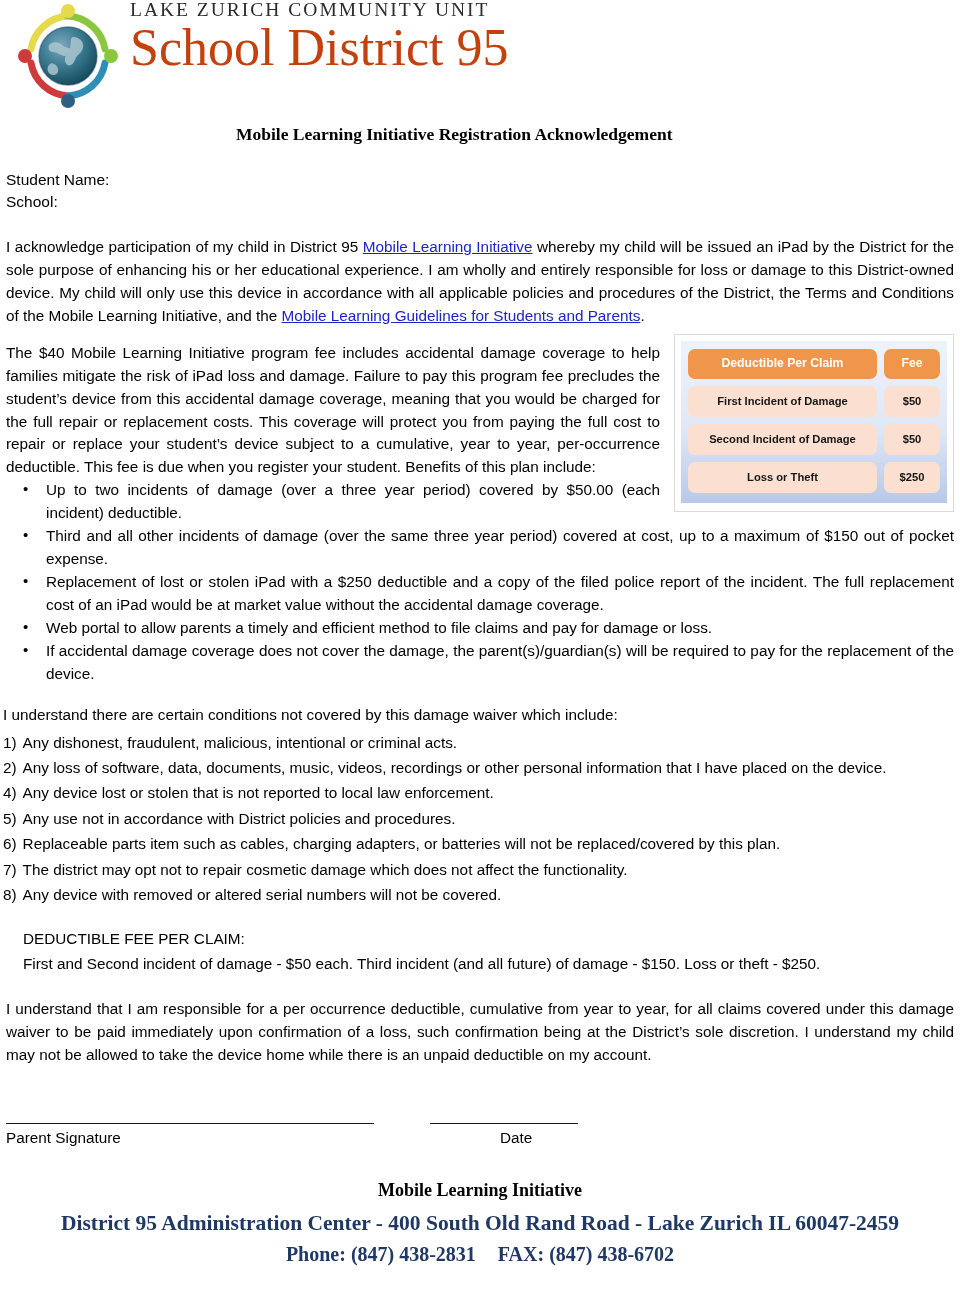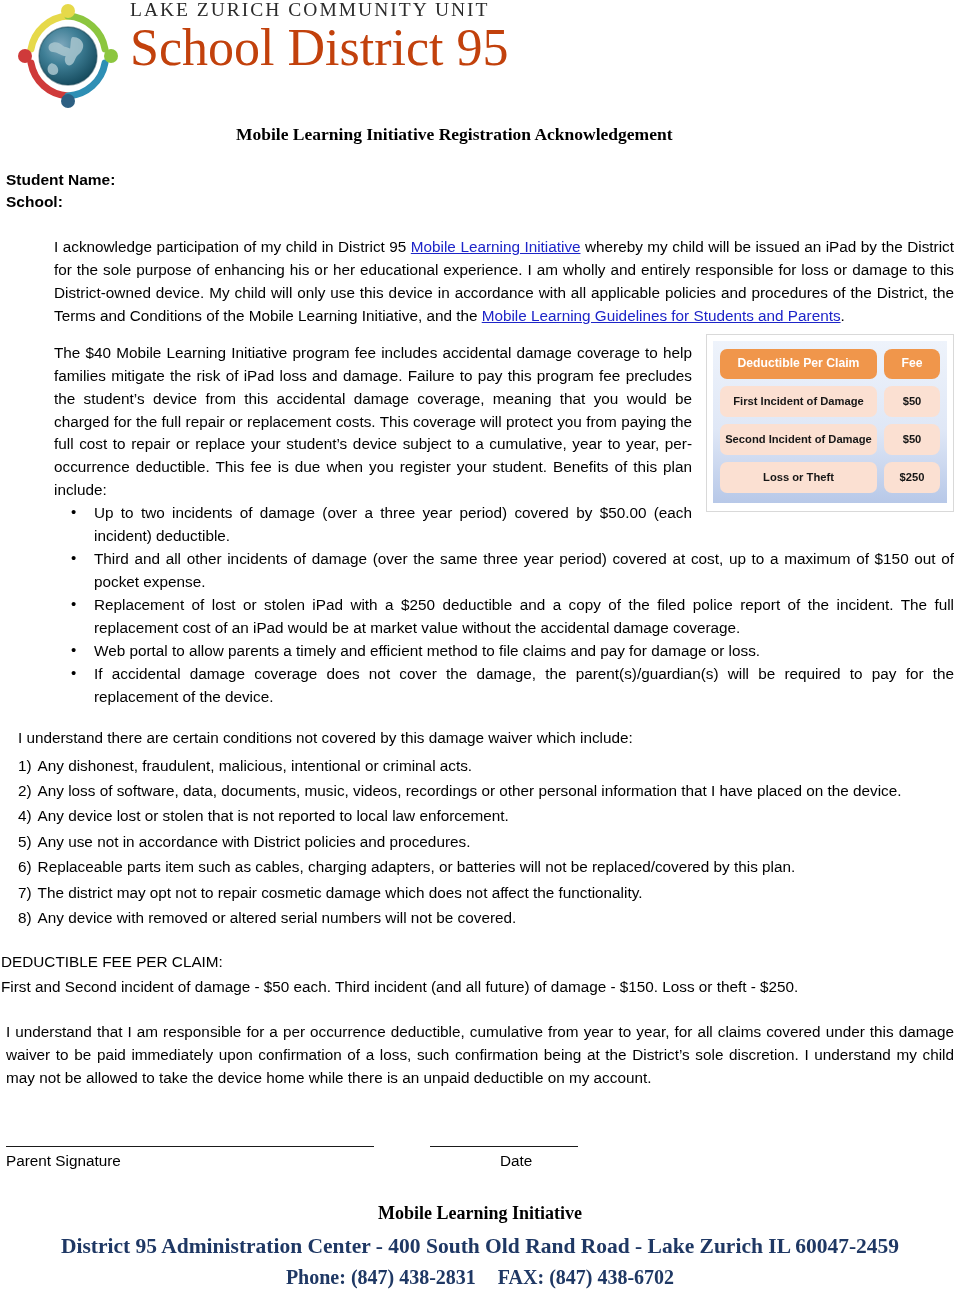--- a/index.html
+++ b/index.html
@@ -77,47 +77,46 @@
     text-align: left;
     padding-left: 236px;
     margin-top: 6px;
   }
 
   
   .fields {
     margin-top: 24px;
     padding-left: 6px;
     font-size: 15.5px;
-    font-weight: bold;
+    font-weight: normal;
     line-height: 1.45;
   }
 
   
   .body-wrap {
     padding-left: 6px;
     padding-right: 6px;
     margin-top: 22px;
-    margin-left: 48px;
   }
   p.just {
     text-align: justify;
     font-size: 15.3px;
     line-height: 1.5;
     margin: 0 0 0 0;
   }
   p.gap { margin-top: 14px; }
   a.doclink {
     color: #1d24c8;
     text-decoration: underline;
   }
 
   
   .fee-figure {
     float: right;
-    width: 248px;
+    width: 280px;
     margin: 6px 0 6px 14px;
     border: 1px solid #d9d9d9;
     background: #ffffff;
     padding: 6px 6px 8px 6px;
     box-sizing: border-box;
   }
   .fee-inner {
     background: linear-gradient(to bottom, #eef3fb 0%, #dfe7f6 55%, #b7c8e8 100%);
     padding: 8px 7px 10px 7px;
   }
@@ -136,21 +135,21 @@
     display: flex;
     align-items: center;
     justify-content: center;
     text-align: center;
     line-height: 1.18;
     padding: 7px 4px;
     box-sizing: border-box;
     min-height: 31px;
   }
   .fee-cell.label { flex: 1 1 auto; }
-  .fee-cell.fee   { flex: 0 0 56px; border-radius: 8px; }
+  .fee-cell.fee   { flex: 0 0 56px; }
   .fee-row.head .fee-cell {
     background: #f0964b;
     color: #ffffff;
     font-size: 12.2px;
     min-height: 30px;
   }
 
   
   ul.benefits {
     margin: 0;
@@ -167,21 +166,21 @@
   ul.benefits li::before {
     content: "\2022";
     position: absolute;
     left: -23px;
     top: -1px;
     font-size: 15px;
   }
 
   
   .conditions {
-    padding-left: 18px;
+    padding-left: 3px;
     padding-right: 6px;
     margin-top: 18px;
   }
   .conditions .lead {
     font-size: 15.3px;
     line-height: 1.5;
     margin-bottom: 3px;
   }
   ol.numbered {
     margin: 0;
@@ -191,21 +190,21 @@
   ol.numbered li {
     font-size: 15.3px;
     line-height: 1.66;
     display: flex;
     gap: 6px;
   }
   ol.numbered li .num { flex: 0 0 auto; }
 
   
   .ded-block {
-    padding-left: 1px;
+    padding-left: 23px;
     padding-right: 6px;
     margin-top: 20px;
   }
   .ded-block .ded-head {
     font-size: 15.3px;
     line-height: 1.6;
   }
   .ded-block .ded-line {
     font-size: 15.3px;
     line-height: 1.6;

